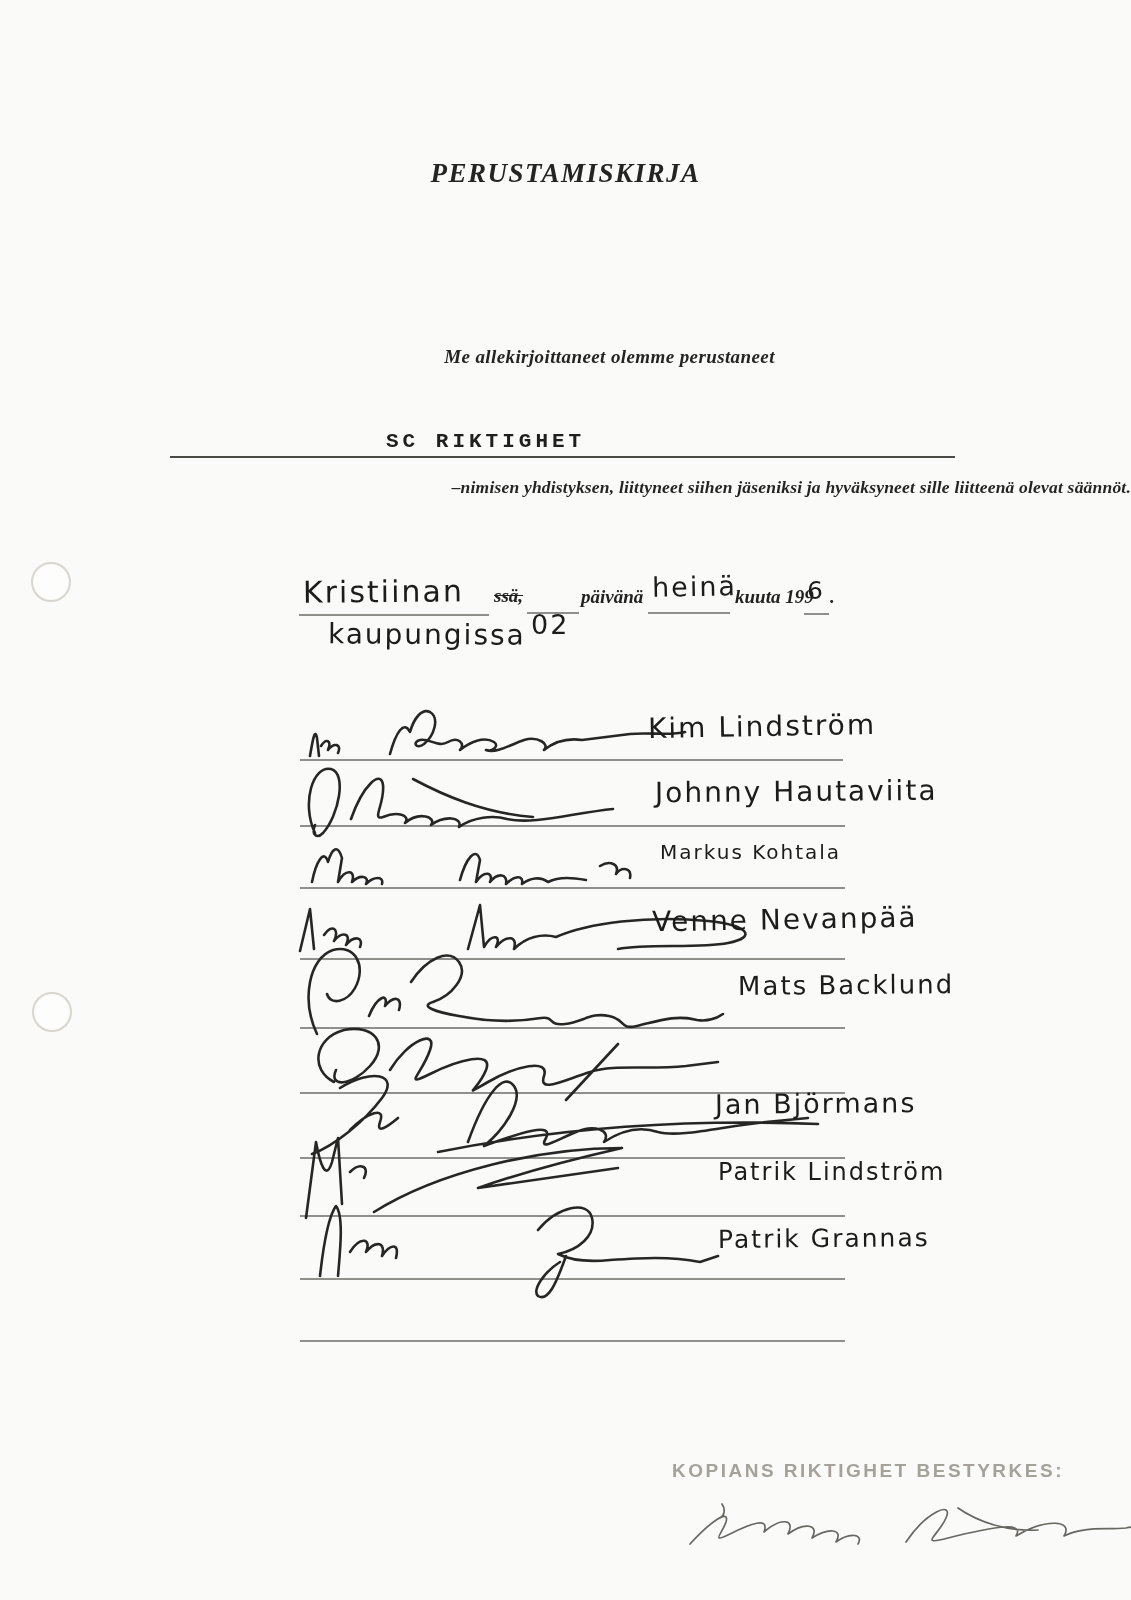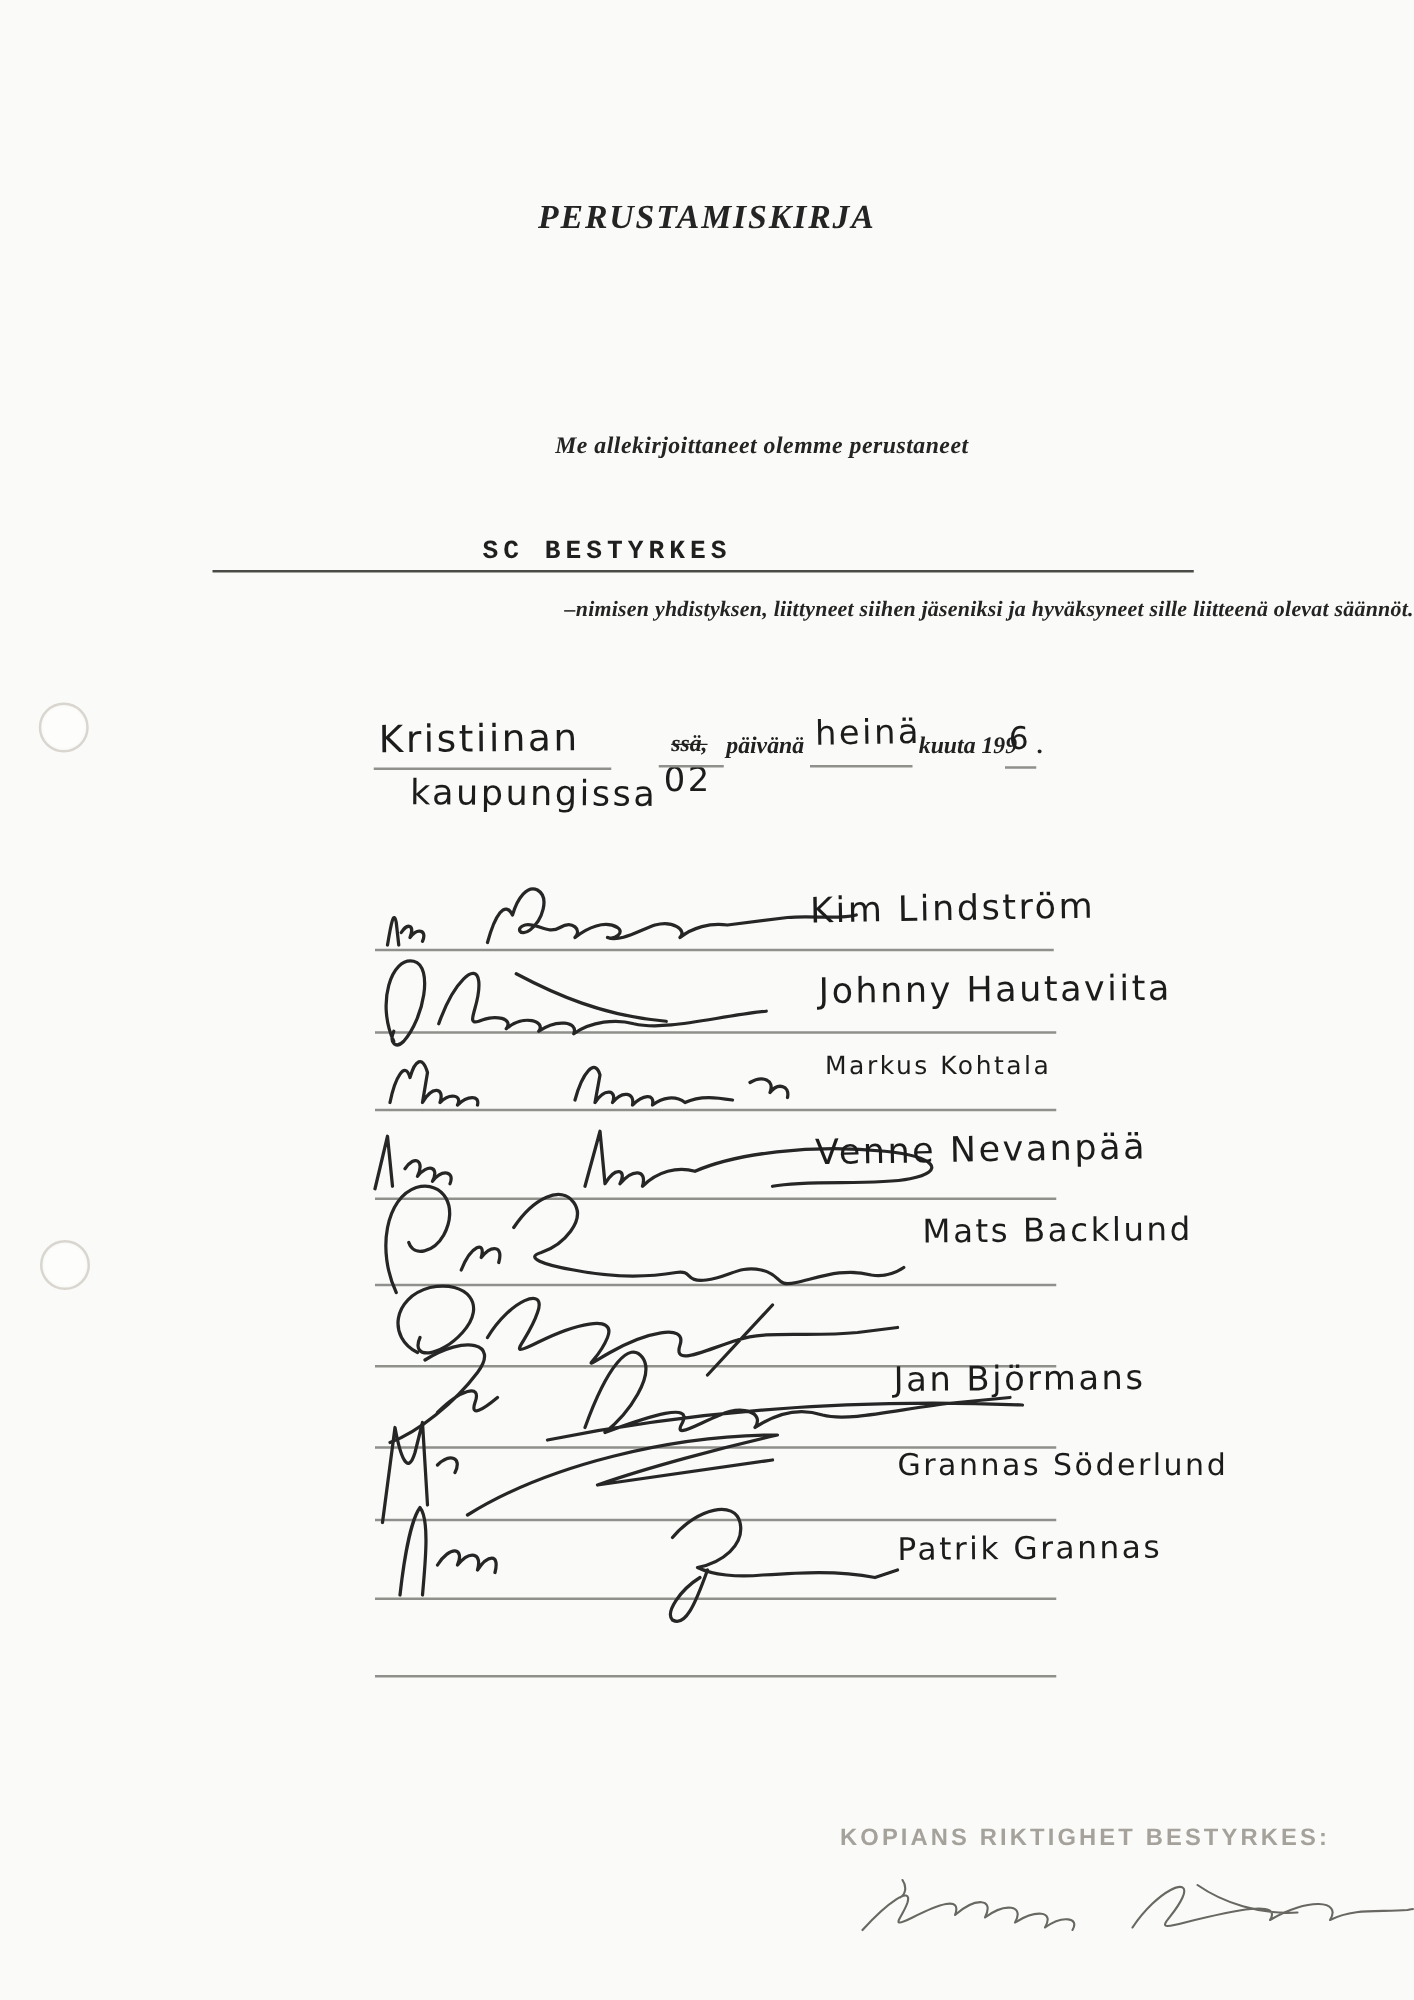--- a/index.html
+++ b/index.html
@@ -59,30 +59,30 @@
 <div class="page">
 
   <div class="punch" style="left:31px;top:562px;"></div>
   <div class="punch" style="left:32px;top:992px;"></div>
 
   <div class="abs title" style="top:158px;left:0;">PERUSTAMISKIRJA</div>
 
   <div class="abs intro" style="top:346px;left:0;margin-left:44px;">Me allekirjoittaneet olemme perustaneet</div>
 
   <div class="rule dark" style="left:170px;top:456px;width:785px;"></div>
-  <div class="abs assoc-name" style="left:386px;top:430px;">SC BESTYRKES</div>
+  <div class="abs assoc-name" style="left:386px;top:430px;">SC RIKTIGHET</div>
 
   <div class="abs clause" style="top:477px;left:0;">–nimisen yhdistyksen, liittyneet siihen jäseniksi ja hyväksyneet sille liitteenä olevat säännöt.</div>
 
   <div>
     <span class="abs hand" style="left:303px;top:574px;font-size:30px;transform:rotate(-.5deg);">Kristiinan</span>
     <div class="rule" style="left:299px;top:614px;width:190px;"></div>
     <span class="abs hand" style="left:328px;top:618px;font-size:28px;transform:rotate(.4deg);">kaupungissa</span>
 
-    <span class="abs printed-it struck" style="left:494px;top:585px;margin-left:43px;">ssä,</span>
+    <span class="abs printed-it struck" style="left:494px;top:585px;">ssä,</span>
 
     <span class="abs hand" style="left:531px;top:609px;font-size:27px;text-align:right;">02</span>
     <div class="rule" style="left:527px;top:612px;width:52px;"></div>
 
     <span class="abs printed-it" style="left:581px;top:586px;">päivänä</span>
 
     <span class="abs hand" style="left:652px;top:571px;font-size:27px;transform:rotate(-1deg);">heinä</span>
     <div class="rule" style="left:648px;top:612px;width:82px;"></div>
 
     <span class="abs printed-it" style="left:735px;top:586px;">kuuta 199</span>
@@ -125,21 +125,21 @@
       </svg>
       <div class="rule" style="left: 300px; top: 1157px; width: 545px;"></div>
       <svg class="scrawl" viewBox="0 0 575 102" style="left: 288px; top: 1060px; width: 575px; height: 102px;">
         <path d="M52,28 C84,8 112,14 94,38 C76,62 46,86 24,94 M62,70 C80,52 98,46 92,62 C88,74 98,68 110,58 M180,82 C198,32 216,12 226,26 C236,40 216,70 196,86 C234,72 266,62 258,78 C250,92 268,80 288,72 C306,64 324,70 316,82 C334,70 352,66 370,72 C392,78 436,66 478,62 L520,58 M150,92 C250,72 380,58 530,64"></path>
       </svg>
       <span class="abs hand" style="left: 715px; top: 1088px; font-size: 27px; transform: rotate(-0.5deg);">Jan Björmans</span>
       <div class="rule" style="left: 300px; top: 1215px; width: 545px;"></div>
       <svg class="scrawl" viewBox="0 0 350 103" style="left: 288px; top: 1120px; width: 350px; height: 103px;">
         <path d="M18,98 L28,22 C32,44 38,62 44,42 L50,18 L54,84 M62,52 C72,42 82,46 76,58 M86,92 C150,52 250,28 334,28 C290,38 230,54 190,68 L330,48"></path>
       </svg>
-      <span class="abs hand" style="left: 718px; top: 1158px; font-size: 24px; transform: rotate(0deg);">Grannas Söderlund</span>
+      <span class="abs hand" style="left: 718px; top: 1158px; font-size: 24px; transform: rotate(0deg);">Patrik Lindström</span>
       <div class="rule" style="left: 300px; top: 1278px; width: 545px;"></div>
       <svg class="scrawl" viewBox="0 0 525 118" style="left: 298px; top: 1190px; width: 525px; height: 118px;">
         <path d="M22,86 C26,50 32,24 38,16 C46,26 42,62 40,86 M52,62 C62,46 74,48 68,62 C78,50 88,52 84,66 C92,54 102,52 98,68 M240,40 C260,16 290,10 294,28 C298,46 280,60 260,64 C272,70 292,72 312,70 C342,68 372,66 402,72 L420,66 M268,66 C258,94 250,112 240,106 C234,100 246,82 262,72"></path>
       </svg>
       <span class="abs hand" style="left: 718px; top: 1224px; font-size: 25px; transform: rotate(-0.5deg);">Patrik Grannas</span>
     </div>
 
   <div class="rule" style="left:300px;top:1340px;width:545px;"></div>
 
   <div class="abs stamp" style="left:672px;top:1460px;">KOPIANS RIKTIGHET BESTYRKES:</div>

